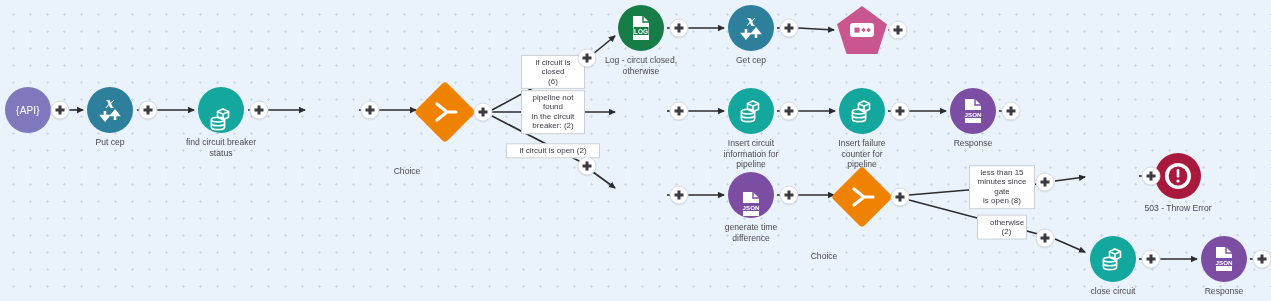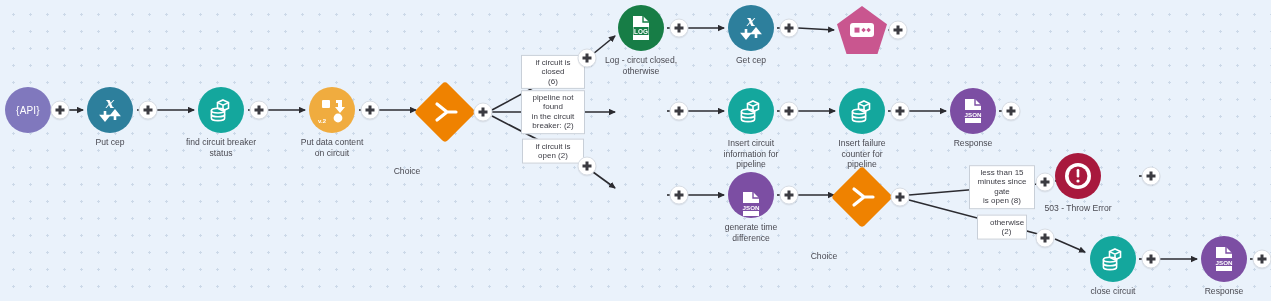--- a/index.html
+++ b/index.html
@@ -220,44 +220,34 @@
 
   <div class="node cep" style="left:110px; top:110px;">
     <svg class="ic" width="30" height="30" viewBox="0 0 30 30">
       <text x="15" y="13" text-anchor="middle" fill="#fff" font-family="DejaVu Serif, serif" font-size="14" font-style="italic" font-weight="bold">x</text>
       <path d="M10 16 v6 M10 25 l-3.2 -4 h6.4 z" stroke="#fff" stroke-width="2.6" fill="#fff"></path>
       <path d="M20 25 v-6 M20 16 l3.2 4 h-6.4 z" stroke="#fff" stroke-width="2.6" fill="#fff"></path>
     </svg>
     <div class="node-label">Put cep</div>
   </div>
 
-  <div class="node db" style="left:221px; top:110px;">
+  <div class="node db" style="left:221px; top:110px;align-items:flex-end;">
     <svg class="ic" width="28" height="28" viewBox="0 0 28 28">
       <g stroke="#fff" stroke-width="1.6" fill="none">
         <path d="M16 4 l5.5 2.6 v5.6 L16 14.8 l-5.5 -2.6 V6.6 z"></path>
         <path d="M10.5 6.6 L16 9.2 l5.5 -2.6 M16 9.2 v5.6"></path>
         <ellipse cx="11" cy="14.6" rx="6.6" ry="2.4"></ellipse>
         <path d="M4.4 14.6 v7.6 c0 1.3 3 2.4 6.6 2.4 s6.6 -1.1 6.6 -2.4 v-7.6"></path>
         <path d="M4.4 18.4 c0 1.3 3 2.4 6.6 2.4 s6.6 -1.1 6.6 -2.4"></path>
       </g>
     </svg>
     <div class="node-label">find circuit breaker
 status</div>
   </div>
 
-  <div class="node flowv2" style="left:332px; top:110px;">
-    <svg class="ic" width="28" height="28" viewBox="0 0 28 28">
-      <rect x="4" y="4" width="8" height="8" rx="1" fill="#fff"></rect>
-      <path d="M18 4 h6 v7 h3 l-5 6 l-5 -6 h3 V7 h-2 z" fill="#fff"></path>
-      <circle cx="20" cy="22" r="4.4" fill="#fff"></circle>
-    </svg>
-    <span class="v2badge">v.2</span>
-    <div class="node-label">Put data content
-on circuit</div>
-  </div>
 
   <div class="node choice" style="left:445px; top:112px;">
     <div class="inner">
       <svg class="ic" width="26" height="22" viewBox="0 0 26 22">
         <path d="M24 11 h-9 M15 11 L5 3 M15 11 L5 19" stroke="#fff" stroke-width="3.2" fill="none" stroke-linecap="round"></path>
       </svg>
     </div>
     <div class="node-label">Choice</div>
   </div>
 
@@ -346,21 +336,21 @@
 
   <div class="node choice" style="left:862px; top:197px;">
     <div class="inner">
       <svg class="ic" width="26" height="22" viewBox="0 0 26 22">
         <path d="M24 11 h-9 M15 11 L5 3 M15 11 L5 19" stroke="#fff" stroke-width="3.2" fill="none" stroke-linecap="round"></path>
       </svg>
     </div>
     <div class="node-label">Choice</div>
   </div>
 
-  <div class="node error" style="left:1078px; top:176px;">
+  <div class="node error" style="left:1178px; top:176px;">
     <svg class="ic" width="34" height="34" viewBox="0 0 34 34">
       <circle cx="17" cy="17" r="13" fill="#fff"></circle>
       <circle cx="17" cy="17" r="9.4" fill="#a8193d"></circle>
       <rect x="15.7" y="10" width="2.6" height="8.6" rx="1.3" fill="#fff"></rect>
       <circle cx="17" cy="22" r="1.6" fill="#fff"></circle>
     </svg>
     <div class="node-label">503 - Throw Error</div>
   </div>
 
   <div class="node db" style="left:1113px; top:259px;">
@@ -384,21 +374,21 @@
       <text x="13" y="19.6" text-anchor="middle" fill="#fff" font-family="Liberation Sans, sans-serif" font-size="6.2" font-weight="bold">JSON</text>
     </svg>
     <div class="node-label">Response</div>
   </div>
 
   <div class="edge-label" style="left:553px; top:72px; width:64px;">if circuit is closed
 (6)</div>
   <div class="edge-label" style="left:553px; top:112px; width:64px;">pipeline not found
 in the circuit
 breaker: (2)</div>
-  <div class="edge-label" style="left:553px; top:151px; width:62px;">if circuit is open (2)</div>
+  <div class="edge-label" style="left:553px; top:151px; width:94px;">if circuit is open (2)</div>
   <div class="edge-label" style="left:1002px; top:187px; width:66px;">less than 15
 minutes since gate
 is open (8)</div>
   <div class="edge-label" style="left:1002px; top:227px; width:50px;padding-left:12px;">otherwise (2)</div>
 
   <div class="plus" style="left:60px;  top:110px;"></div>
   <div class="plus" style="left:148px; top:110px;"></div>
   <div class="plus" style="left:259px; top:110px;"></div>
   <div class="plus" style="left:370px; top:110px;"></div>
   <div class="plus" style="left:483px; top:112px;"></div>

